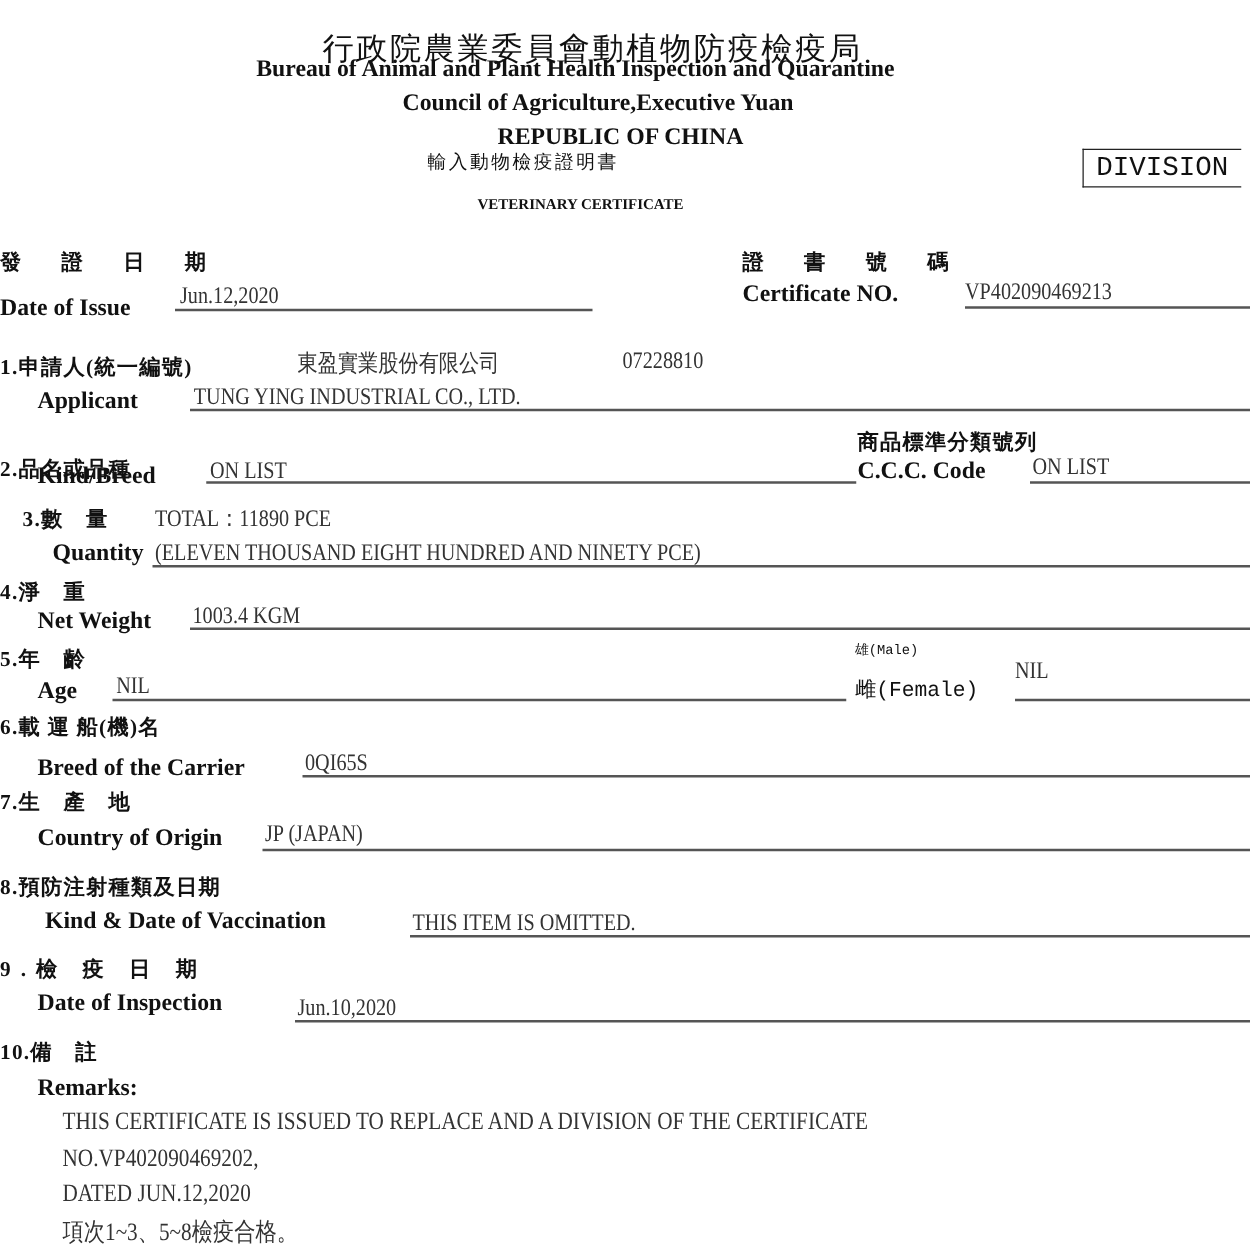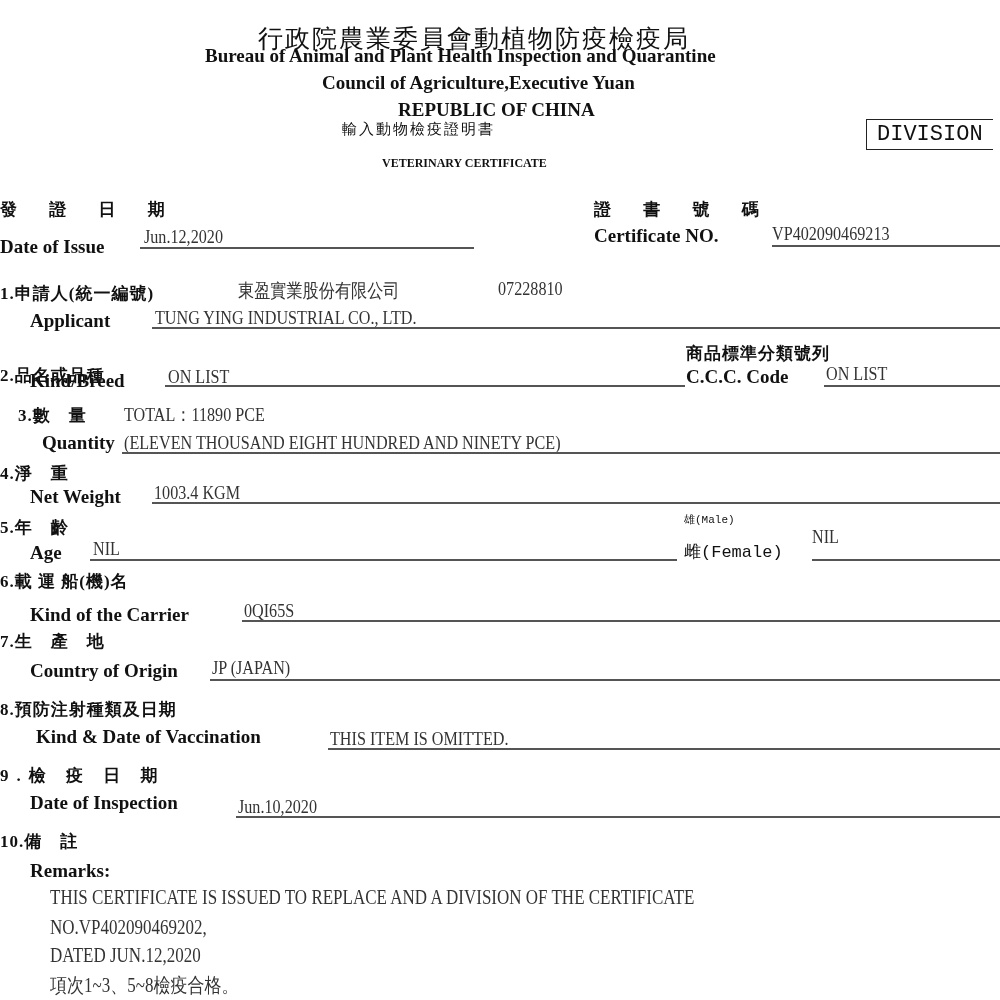--- a/index.html
+++ b/index.html
@@ -67,21 +67,21 @@
 <div class="abs lbl-cn" style="left:0;top:516px;letter-spacing:1px;">5.年　齡</div>
 <div class="abs lbl-en" style="left:30px;top:542px;text-align:center;">Age</div>
 <div class="abs val" style="left:93px;top:538px;">NIL</div>
 <div class="line" style="left:90px;top:559px;width:587px;"></div>
 <div class="abs mono" style="left:684px;top:512px;font-size:11px;text-align:center;">雄(Male)</div>
 <div class="abs mono" style="left:684px;top:540px;font-size:17px;">雌(Female)</div>
 <div class="abs val" style="left:812px;top:526px;">NIL</div>
 <div class="line" style="left:812px;top:559px;width:188px;"></div>
 
 <div class="abs lbl-cn" style="left:0;top:570px;letter-spacing:1px;">6.載 運 船(機)名</div>
-<div class="abs lbl-en" style="left:30px;top:604px;">Kind of the Carrier</div>
+<div class="abs lbl-en" style="left:30px;top:604px;">Breed of the Carrier</div>
 <div class="abs val" style="left:244px;top:600px;">0QI65S</div>
 <div class="line" style="left:242px;top:620px;width:758px;"></div>
 
 <div class="abs lbl-cn" style="left:0;top:630px;letter-spacing:1px;">7.生　產　地</div>
 <div class="abs lbl-en" style="left:30px;top:660px;">Country of Origin</div>
 <div class="abs val" style="left:212px;top:657px;">JP (JAPAN)</div>
 <div class="line" style="left:210px;top:679px;width:790px;"></div>
 
 <div class="abs lbl-cn" style="left:0;top:698px;letter-spacing:1px;">8.預防注射種類及日期</div>
 <div class="abs lbl-en" style="left:36px;top:726px;">Kind &amp; Date of Vaccination</div>

